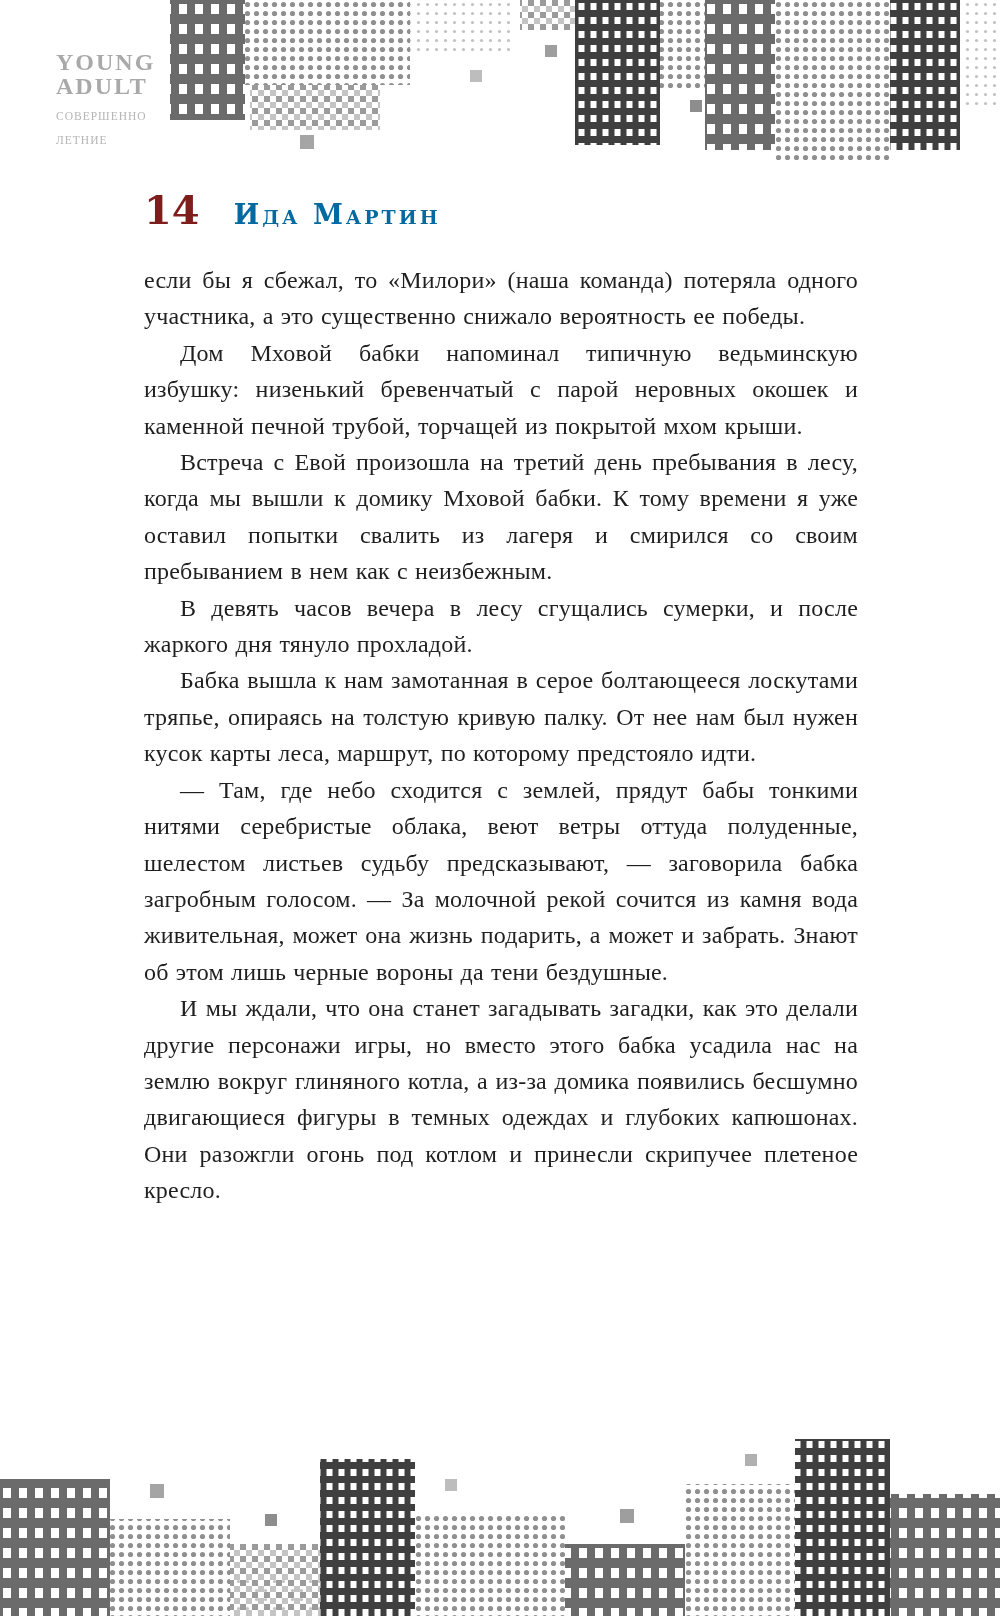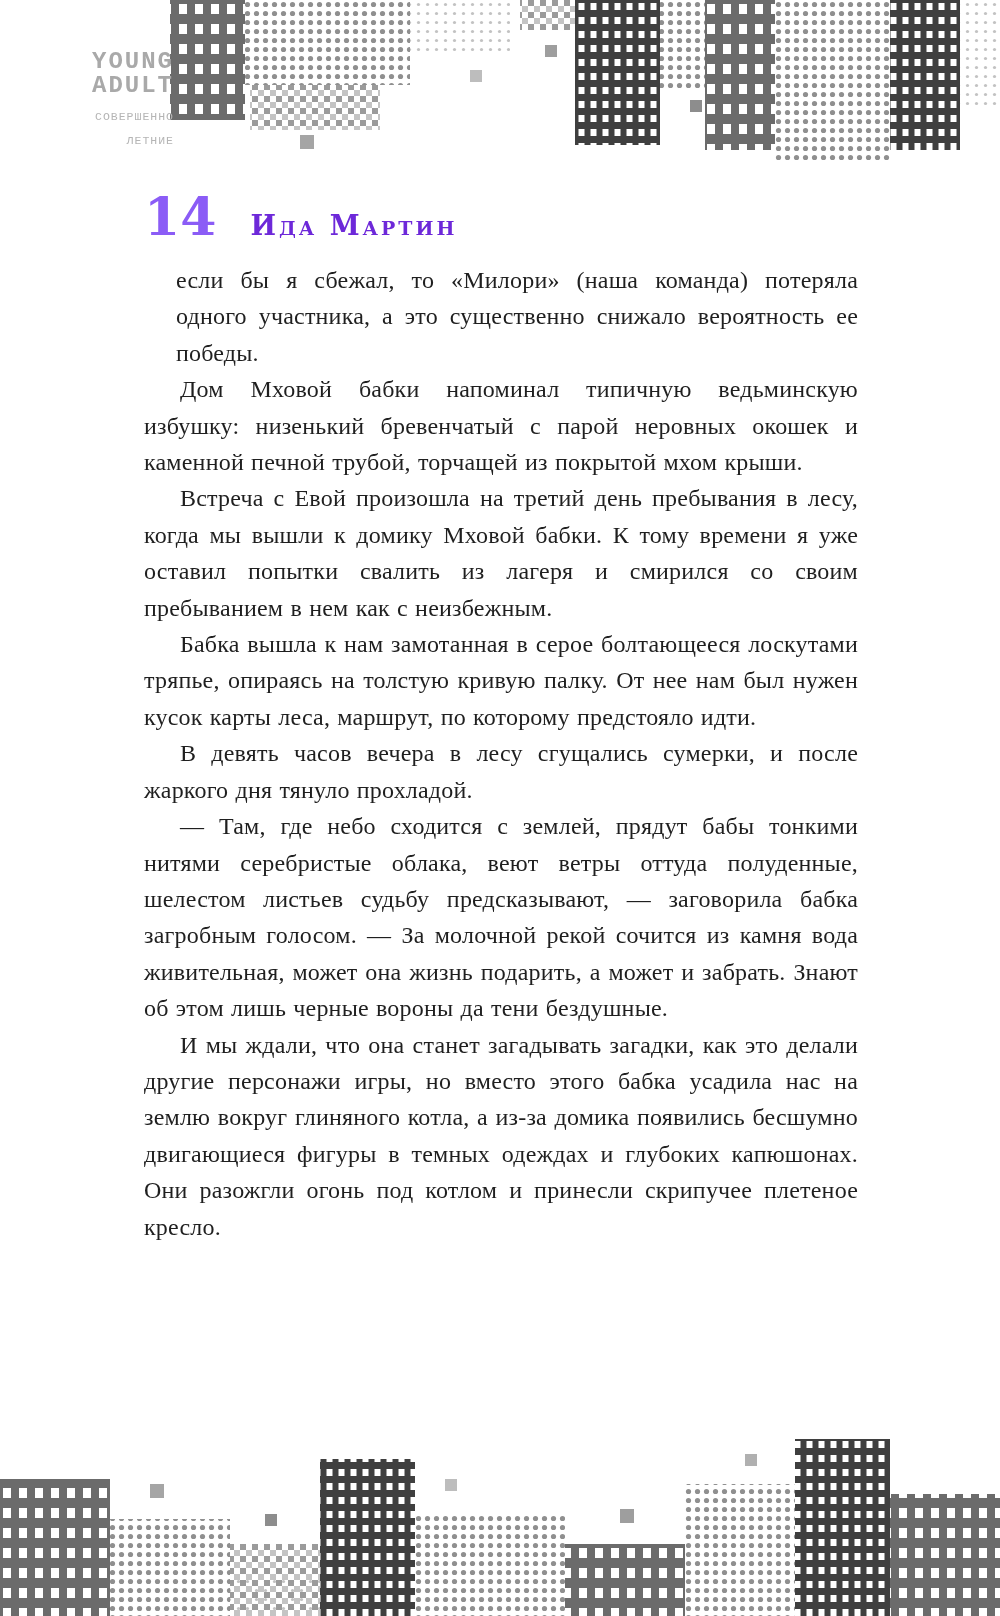--- a/index.html
+++ b/index.html
@@ -22,23 +22,23 @@
     pointer-events: none;
   }
   .band.top { top: 0; height: 165px; }
   .band.bottom { bottom: 0; height: 192px; }
 
   .logo {
     position: absolute;
     top: 50px;
     left: 56px;
     width: 118px;
-    text-align: right;
+    text-align: left;
     color: #a9a9a9;
-    font-family: Liberation Mono, monospace;
+    font-family: Liberation Serif, serif;
     line-height: 1.02;
   }
   .logo .big {
     font-size: 24px;
     font-weight: 700;
     letter-spacing: 2px;
   }
   .logo .small {
     font-size: 11.5px;
     font-weight: 400;
@@ -50,31 +50,31 @@
   header.page-head {
     position: absolute;
     top: 186px;
     left: 144px;
     right: 144px;
     display: flex;
     align-items: baseline;
     gap: 34px;
   }
   .pagenum {
-    font-size: 52px;
+    font-size: 40px;
     font-weight: 700;
     font-family: "DejaVu Serif", serif;
-    color: #8b5cf6;
+    color: #7f1d1d;
   }
   .author {
     font-size: 27px;
     font-weight: 600;
     font-variant: small-caps;
     letter-spacing: 3px;
-    color: #6d28d9;
+    color: #0369a1;
     font-family: "DejaVu Serif", serif;
   }
 
   main.bodytext {
     position: absolute;
     top: 262px;
     left: 144px;
     width: 714px;
   }
   main.bodytext p {
@@ -82,21 +82,20 @@
     font-size: 24px;
     line-height: 36.4px;
     text-align: justify;
     text-indent: 36px;
     letter-spacing: 0.2px;
     word-spacing: 1px;
     hyphens: auto;
   }
   main.bodytext p.no-indent {
     text-indent: 0;
-    margin-left: 32px;
   }
 </style>
 </head>
 <body>
 
 <div class="band top">
   <svg width="1000" height="165" viewBox="0 0 1000 165" aria-hidden="true">
     <defs>
       <pattern id="dotsA1" width="9" height="9" patternUnits="userSpaceOnUse">
         <circle cx="4.5" cy="4.5" r="2.6" fill="#8f8f8f"></circle>
@@ -143,22 +142,22 @@
 
 <header class="page-head">
   <span class="pagenum">14</span>
   <span class="author">Ида Мартин</span>
 </header>
 
 <main class="bodytext">
   <p class="no-indent">если бы я сбежал, то «Милори» (наша команда) потеряла одного участника, а это существенно снижало вероятность ее победы.</p>
   <p>Дом Мховой бабки напоминал типичную ведьминскую избушку: низенький бревенчатый с парой неровных окошек и каменной печной трубой, торчащей из покрытой мхом крыши.</p>
   <p>Встреча с Евой произошла на третий день пребывания в лесу, когда мы вышли к домику Мховой бабки. К тому времени я уже оставил попытки свалить из лагеря и смирился со своим пребыванием в нем как с неизбежным.</p>
+  <p>В девять часов вечера в лесу сгущались сумерки, и после жаркого дня тянуло прохладой.</p>
   <p>Бабка вышла к нам замотанная в серое болтающееся лоскутами тряпье, опираясь на толстую кривую палку. От нее нам был нужен кусок карты леса, маршрут, по которому предстояло идти.</p>
-  <p>В девять часов вечера в лесу сгущались сумерки, и после жаркого дня тянуло прохладой.</p>
   <p>— Там, где небо сходится с землей, прядут бабы тонкими нитями серебристые облака, веют ветры оттуда полуденные, шелестом листьев судьбу предсказывают, — заговорила бабка загробным голосом. — За молочной рекой сочится из камня вода живительная, может она жизнь подарить, а может и забрать. Знают об этом лишь черные вороны да тени бездушные.</p>
   <p>И мы ждали, что она станет загадывать загадки, как это делали другие персонажи игры, но вместо этого бабка усадила нас на землю вокруг глиняного котла, а из-за домика появились бесшумно двигающиеся фигуры в темных одеждах и глубоких капюшонах. Они разожгли огонь под котлом и принесли скрипучее плетеное кресло.</p>
 </main>
 
 <div class="band bottom">
   <svg width="1000" height="192" viewBox="0 0 1000 192" aria-hidden="true">
     <defs>
       <pattern id="dotsA2" width="9" height="9" patternUnits="userSpaceOnUse">
         <circle cx="4.5" cy="4.5" r="2.6" fill="#8f8f8f"></circle>
       </pattern>

